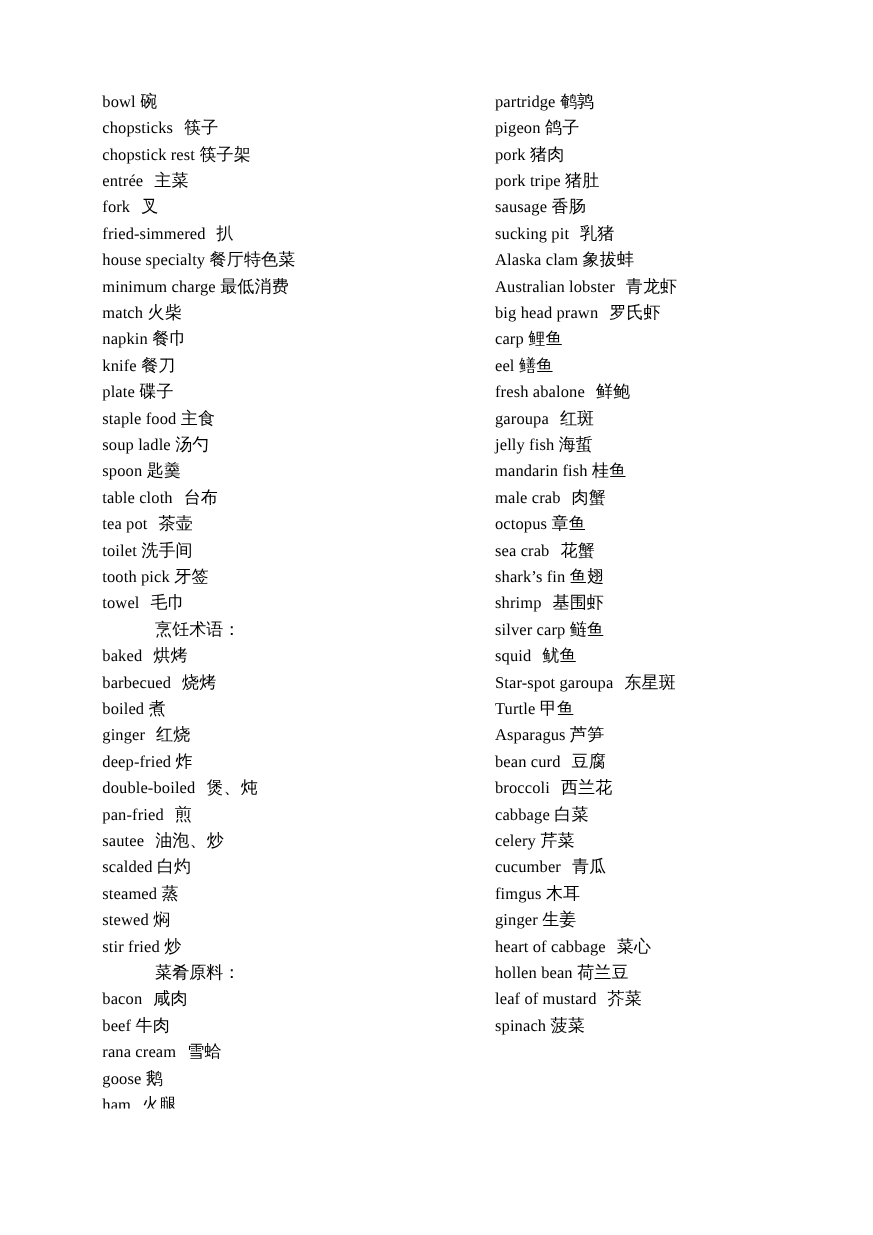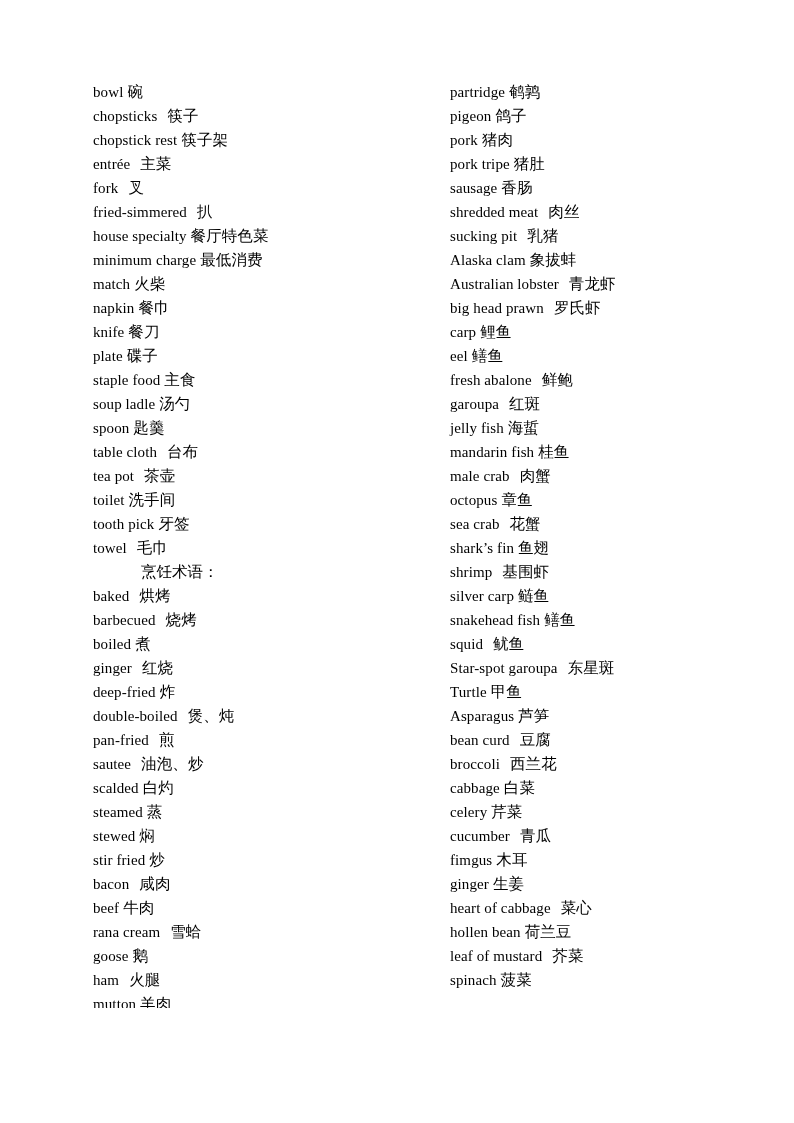--- a/index.html
+++ b/index.html
@@ -93,51 +93,50 @@
       <div class="entry"><span class="en">boiled</span><span class="gap1"></span><span class="cn">煮</span></div>
       <div class="entry"><span class="en">ginger</span><span class="gap2"></span><span class="cn">红烧</span></div>
       <div class="entry"><span class="en">deep-fried</span><span class="gap1"></span><span class="cn">炸</span></div>
       <div class="entry"><span class="en">double-boiled</span><span class="gap2"></span><span class="cn">煲、炖</span></div>
       <div class="entry"><span class="en">pan-fried</span><span class="gap2"></span><span class="cn">煎</span></div>
       <div class="entry"><span class="en">sautee</span><span class="gap2"></span><span class="cn">油泡、炒</span></div>
       <div class="entry"><span class="en">scalded</span><span class="gap1"></span><span class="cn">白灼</span></div>
       <div class="entry"><span class="en">steamed</span><span class="gap1"></span><span class="cn">蒸</span></div>
       <div class="entry"><span class="en">stewed</span><span class="gap1"></span><span class="cn">焖</span></div>
       <div class="entry"><span class="en">stir fried</span><span class="gap1"></span><span class="cn">炒</span></div>
+      <div class="heading">菜肴原料：</div>
       <div class="entry"><span class="en">bacon</span><span class="gap2"></span><span class="cn">咸肉</span></div>
       <div class="entry"><span class="en">beef</span><span class="gap1"></span><span class="cn">牛肉</span></div>
       <div class="entry"><span class="en">rana cream</span><span class="gap2"></span><span class="cn">雪蛤</span></div>
       <div class="entry"><span class="en">goose</span><span class="gap1"></span><span class="cn">鹅</span></div>
       <div class="entry"><span class="en">ham</span><span class="gap2"></span><span class="cn">火腿</span></div>
       <div class="entry"><span class="en">mutton</span><span class="gap1"></span><span class="cn">羊肉</span></div>
     </div>
   <div class="column" id="col-right">
       <div class="entry"><span class="en">partridge</span><span class="gap1"></span><span class="cn">鹌鹑</span></div>
       <div class="entry"><span class="en">pigeon</span><span class="gap1"></span><span class="cn">鸽子</span></div>
       <div class="entry"><span class="en">pork</span><span class="gap1"></span><span class="cn">猪肉</span></div>
       <div class="entry"><span class="en">pork tripe</span><span class="gap1"></span><span class="cn">猪肚</span></div>
       <div class="entry"><span class="en">sausage</span><span class="gap1"></span><span class="cn">香肠</span></div>
-      <div class="entry"><span class="en">shredded meat</span><span class="gap2"></span><span class="cn">肉丝</span></div>
       <div class="entry"><span class="en">sucking pit</span><span class="gap2"></span><span class="cn">乳猪</span></div>
       <div class="entry"><span class="en">Alaska clam</span><span class="gap1"></span><span class="cn">象拔蚌</span></div>
       <div class="entry"><span class="en">Australian  lobster</span><span class="gap2"></span><span class="cn">青龙虾</span></div>
       <div class="entry"><span class="en">big head prawn</span><span class="gap2"></span><span class="cn">罗氏虾</span></div>
       <div class="entry"><span class="en">carp</span><span class="gap1"></span><span class="cn">鲤鱼</span></div>
       <div class="entry"><span class="en">eel</span><span class="gap1"></span><span class="cn">鳝鱼</span></div>
       <div class="entry"><span class="en">fresh abalone</span><span class="gap2"></span><span class="cn">鲜鲍</span></div>
       <div class="entry"><span class="en">garoupa</span><span class="gap2"></span><span class="cn">红斑</span></div>
       <div class="entry"><span class="en">jelly fish</span><span class="gap1"></span><span class="cn">海蜇</span></div>
       <div class="entry"><span class="en">mandarin fish</span><span class="gap1"></span><span class="cn">桂鱼</span></div>
       <div class="entry"><span class="en">male crab</span><span class="gap2"></span><span class="cn">肉蟹</span></div>
       <div class="entry"><span class="en">octopus</span><span class="gap1"></span><span class="cn">章鱼</span></div>
       <div class="entry"><span class="en">sea crab</span><span class="gap2"></span><span class="cn">花蟹</span></div>
       <div class="entry"><span class="en">shark’s fin</span><span class="gap1"></span><span class="cn">鱼翅</span></div>
       <div class="entry"><span class="en">shrimp</span><span class="gap2"></span><span class="cn">基围虾</span></div>
       <div class="entry"><span class="en">silver carp</span><span class="gap1"></span><span class="cn">鲢鱼</span></div>
-      <div class="entry"><span class="en">snakehead fish</span><span class="gap1"></span><span class="cn">鳝鱼</span></div>
       <div class="entry"><span class="en">squid</span><span class="gap2"></span><span class="cn">鱿鱼</span></div>
       <div class="entry"><span class="en">Star-spot garoupa</span><span class="gap2"></span><span class="cn">东星斑</span></div>
       <div class="entry"><span class="en">Turtle</span><span class="gap1"></span><span class="cn">甲鱼</span></div>
       <div class="entry"><span class="en">Asparagus</span><span class="gap1"></span><span class="cn">芦笋</span></div>
       <div class="entry"><span class="en">bean curd</span><span class="gap2"></span><span class="cn">豆腐</span></div>
       <div class="entry"><span class="en">broccoli</span><span class="gap2"></span><span class="cn">西兰花</span></div>
       <div class="entry"><span class="en">cabbage</span><span class="gap1"></span><span class="cn">白菜</span></div>
       <div class="entry"><span class="en">celery</span><span class="gap1"></span><span class="cn">芹菜</span></div>
       <div class="entry"><span class="en">cucumber</span><span class="gap2"></span><span class="cn">青瓜</span></div>
       <div class="entry"><span class="en">fimgus</span><span class="gap1"></span><span class="cn">木耳</span></div>

